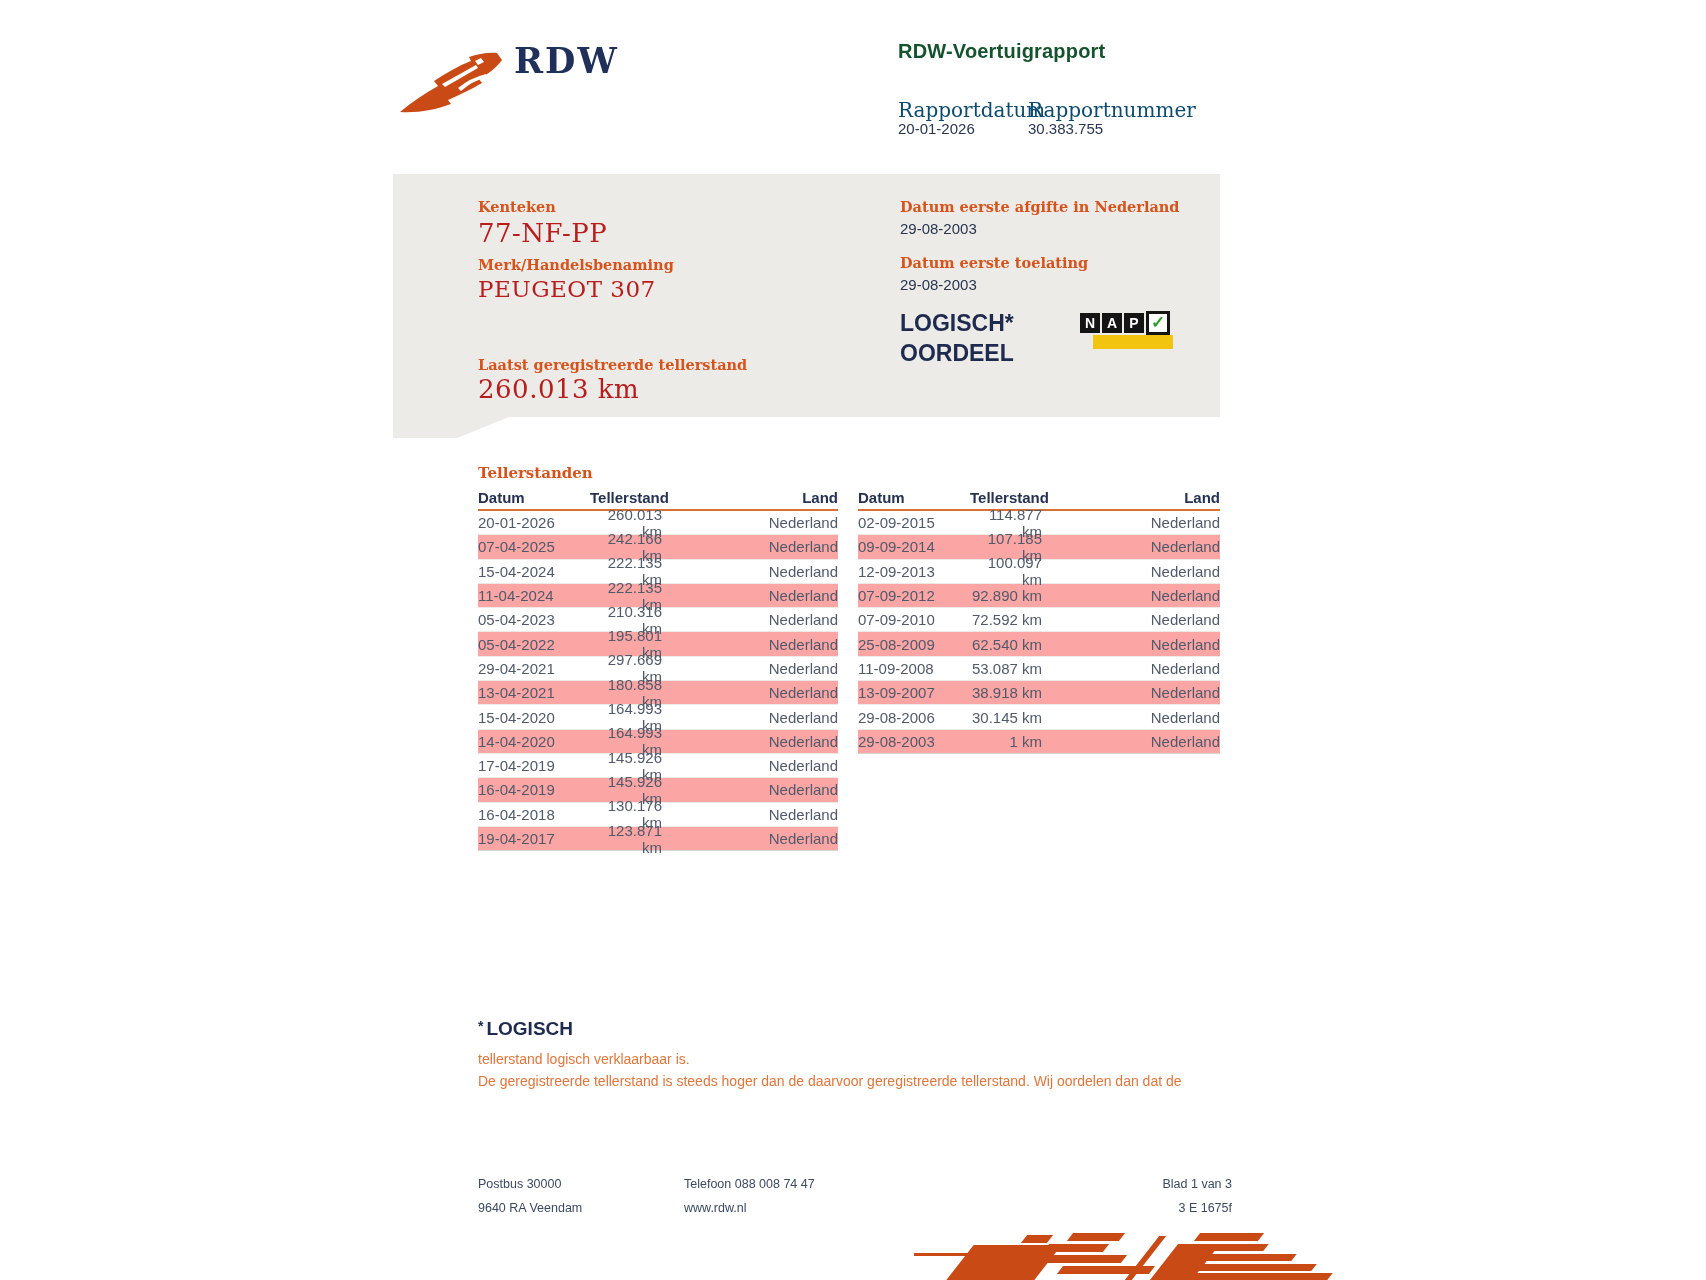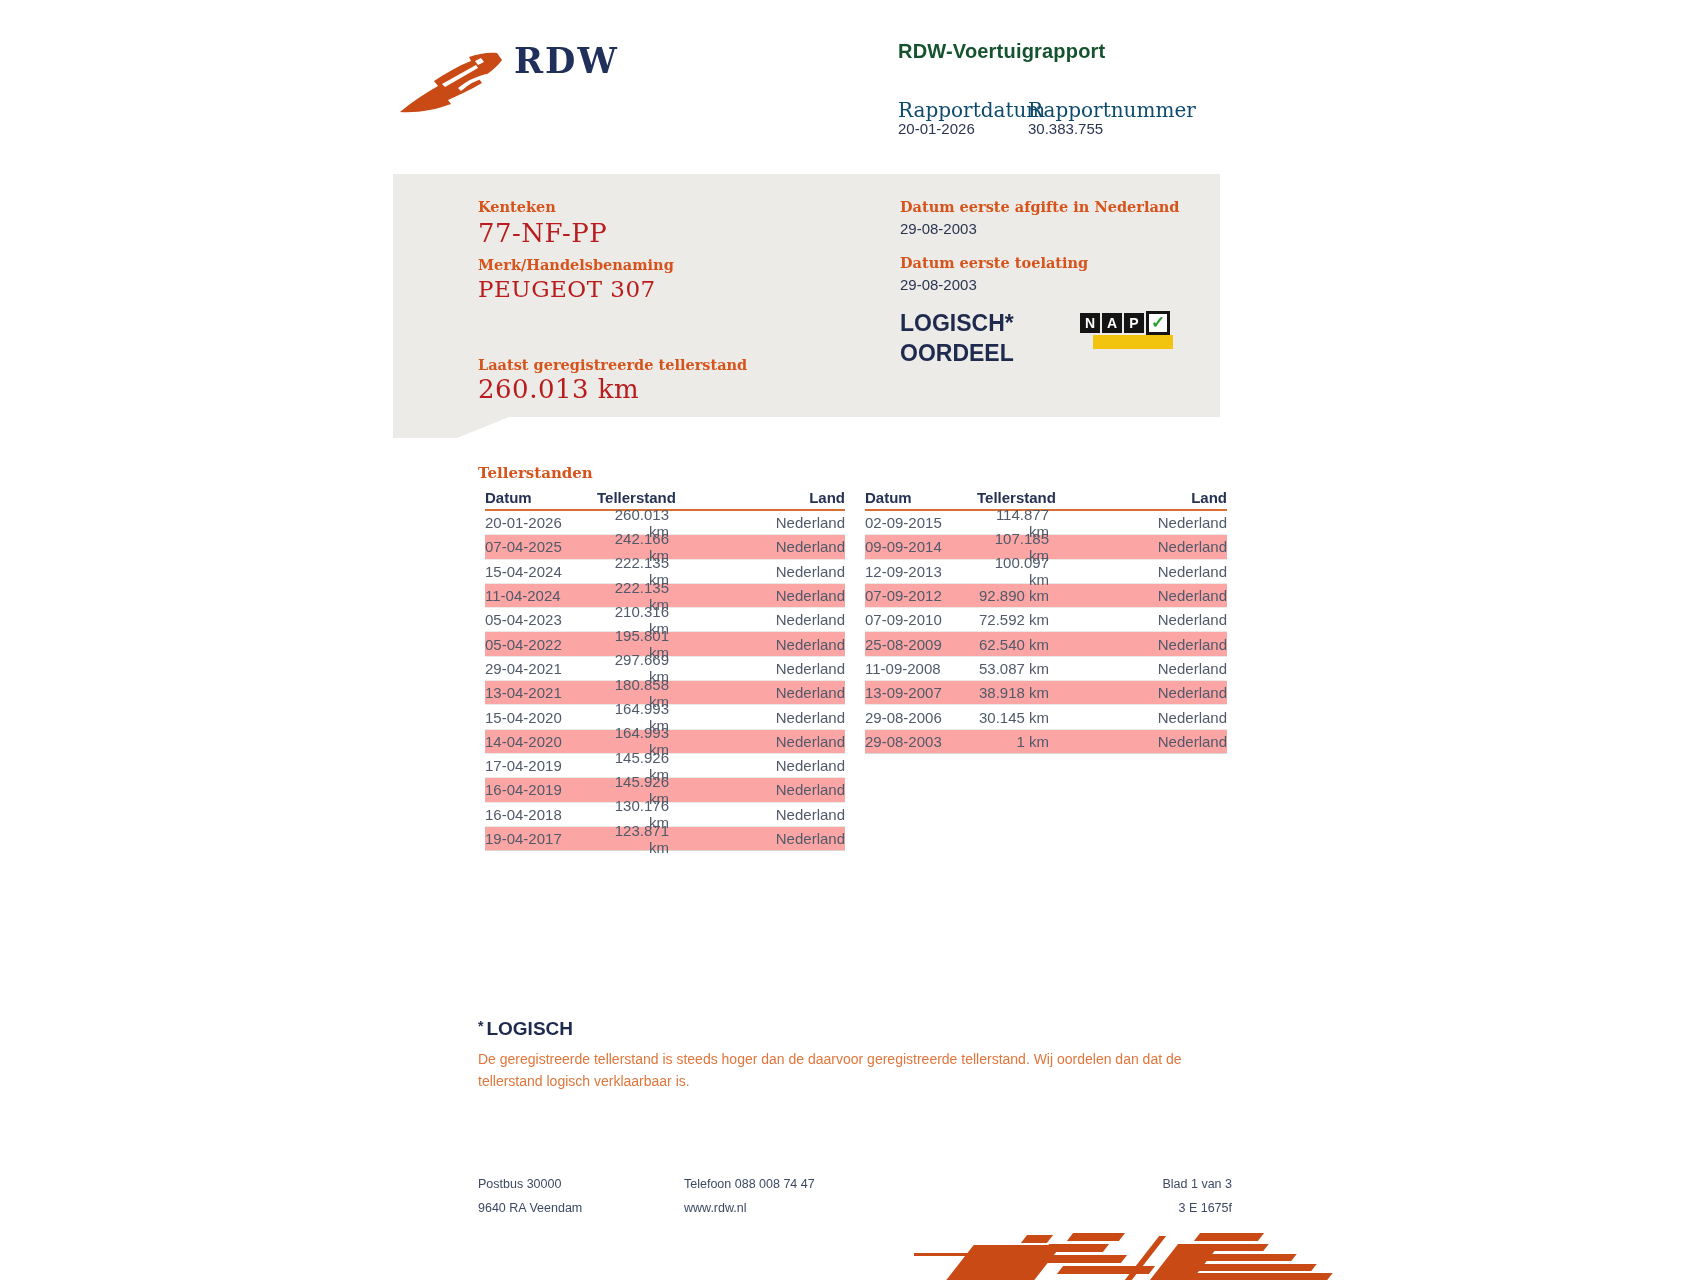--- a/index.html
+++ b/index.html
@@ -73,21 +73,21 @@
     position:absolute; left:66px; top:1px; width:24px; height:24px;
     background:#fff; border:3px solid #141414; color:#2F9E2F;
     font-weight:bold; font-size:17px; line-height:18px; text-align:center;
   }
 
   
   #meters-title {
     left:478px; top:464px; font-family:"DejaVu Serif", serif;
     font-weight:bold; font-size:15px; color:#D6541C;
   }
-  .meter-table { position:absolute; top:489px;margin-left:7px; }
+  .meter-table { position:absolute; top:489px; }
   #meter-table-left  { left:478px; width:360px; }
   #meter-table-right { left:858px; width:362px; }
   .thead {
     display:flex; align-items:flex-end; height:22px;
     border-bottom:2px solid #D96F33;
     font-weight:bold; font-size:15px; color:#263253; padding-bottom:3px;
   }
   .thead .h1 { width:112px; }
   .thead .h3 { margin-left:auto; }
   .trow {
@@ -317,22 +317,22 @@
         <span class="c2">1 km</span>
         <span class="c3">Nederland</span>
       </div>
     </div>
 </div>
 
 <div id="logisch-heading" class="abs">
   <span class="star">*</span><span>LOGISCH</span>
 </div>
 <div id="logisch-text" class="abs">
+  <span>tellerstand logisch verklaarbaar is.</span>
   <span>De geregistreerde tellerstand is steeds hoger dan de daarvoor geregistreerde tellerstand. Wij oordelen dan dat de</span>
-  <span>tellerstand logisch verklaarbaar is.</span>
 </div>
 
 <div id="footer-address" class="abs footer-col">
   <div>Postbus 30000</div>
   <div>9640 RA Veendam</div>
 </div>
 <div id="footer-contact" class="abs footer-col">
   <div>Telefoon 088 008 74 47</div>
   <div>www.rdw.nl</div>
 </div>

